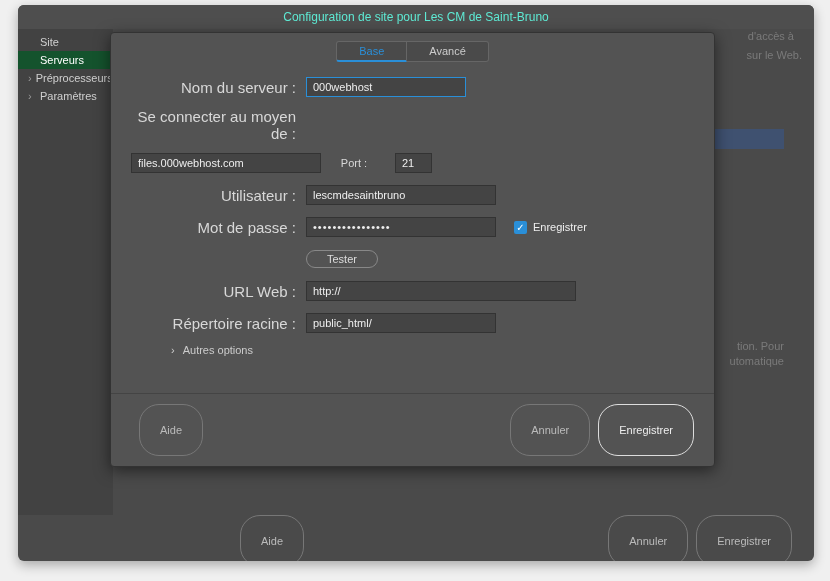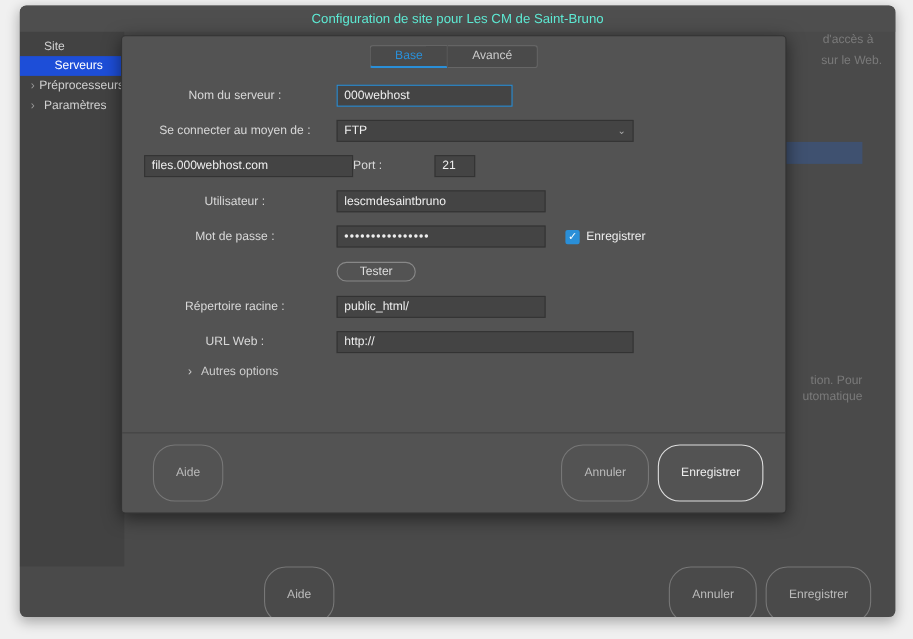--- a/index.html
+++ b/index.html
@@ -42,23 +42,22 @@
     }
     .sidebar-item {
       padding: 3px 10px;
       color: #d0d0d0;
       cursor: pointer;
       display: flex;
       align-items: center;
       gap: 4px;
     }
     .sidebar-item.selected {
-      background: #1d4ed8;
+      background: #14532d;
       color: #fff;
-      justify-content: center;
     }
     .chevron {
       width: 8px;
       display: inline-block;
       color: #999;
     }
     .outer-content {
       flex: 1;
       position: relative;
       padding: 12px;
@@ -147,24 +146,24 @@
       padding: 14px 20px 4px 20px;
     }
     .form-row {
       display: flex;
       align-items: center;
       margin-bottom: 10px;
       min-height: 22px;
     }
     .form-label {
       width: 175px;
-      text-align: center;
+      text-align: right;
       color: #d8d8d8;
       padding-right: 10px;
-      font-size: 11px;
+      font-size: 15px;
     }
     .form-input {
       background: #444;
       border: 1px solid #333;
       color: #eee;
       padding: 3px 6px;
       font-size: 11px;
       height: 20px;
     }
     .form-input.focused {
@@ -272,29 +271,25 @@
 
   <div class="form">
 
     <div class="form-row">
       <div class="form-label">Nom du serveur :</div>
       <div class="form-input focused" style="width:160px;">000webhost</div>
     </div>
 
     <div class="form-row">
       <div class="form-label">Se connecter au moyen de :</div>
-      <div class="form-select" style="width:270px;">
-        <span>FTP</span>
-        <span class="caret-down">⌄</span>
-      </div>
     </div>
 
     <div class="form-row">
       <div class="form-input" style="width:190px;">files.000webhost.com</div>
-      <div style="width:74px; text-align:left; padding-right:8px; color:#d8d8d8;">Port :</div>
+      <div style="width:74px; text-align:center; padding-right:8px; color:#d8d8d8;">Port :</div>
       <div class="form-input" style="width:37px;">21</div>
     </div>
 
     <div class="form-row">
       <div class="form-label">Utilisateur :</div>
       <div class="form-input" style="width:190px;">lescmdesaintbruno</div>
     </div>
 
     <div class="form-row">
       <div class="form-label">Mot de passe :</div>
@@ -303,27 +298,27 @@
       <div class="checkbox">✓</div>
       <span style="color:#eee;">Enregistrer</span>
     </div>
 
     <div class="form-row">
       <div class="form-label"></div>
       <button class="small-btn">Tester</button>
     </div>
 
     <div class="form-row">
+      <div class="form-label">URL Web :</div>
+      <div class="form-input" style="width:270px;">http://</div>
+    </div>
+
+    <div class="form-row">
       <div class="form-label">Répertoire racine :</div>
       <div class="form-input" style="width:190px;">public_html/</div>
-    </div>
-
-    <div class="form-row">
-      <div class="form-label">URL Web :</div>
-      <div class="form-input" style="width:270px;">http://</div>
     </div>
 
     <div class="expand-row">
       <span>›</span>
       <span>Autres options</span>
     </div>
 
   </div>
 
   <div class="inner-footer">

